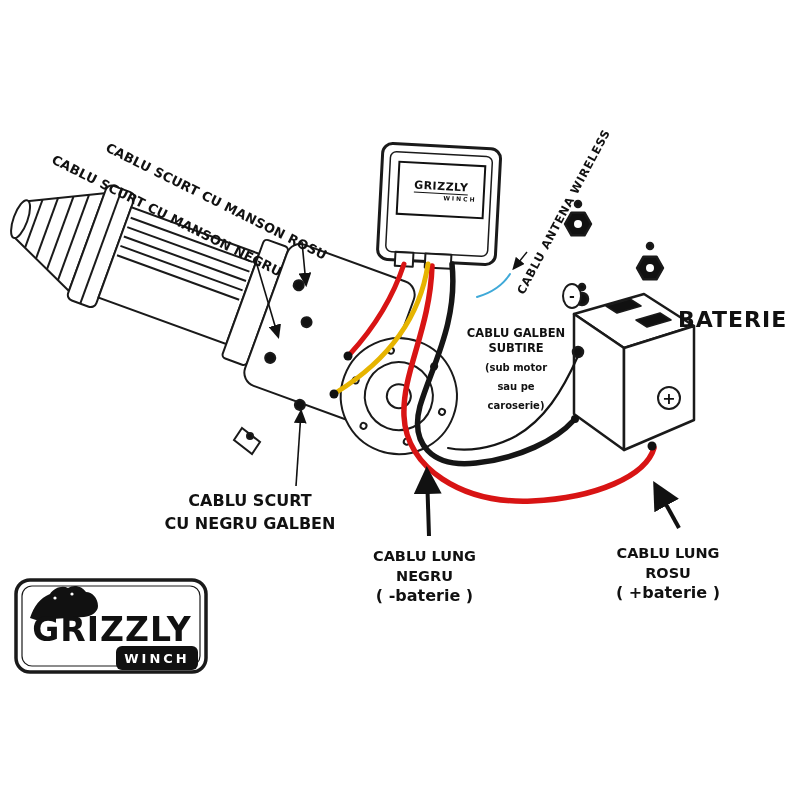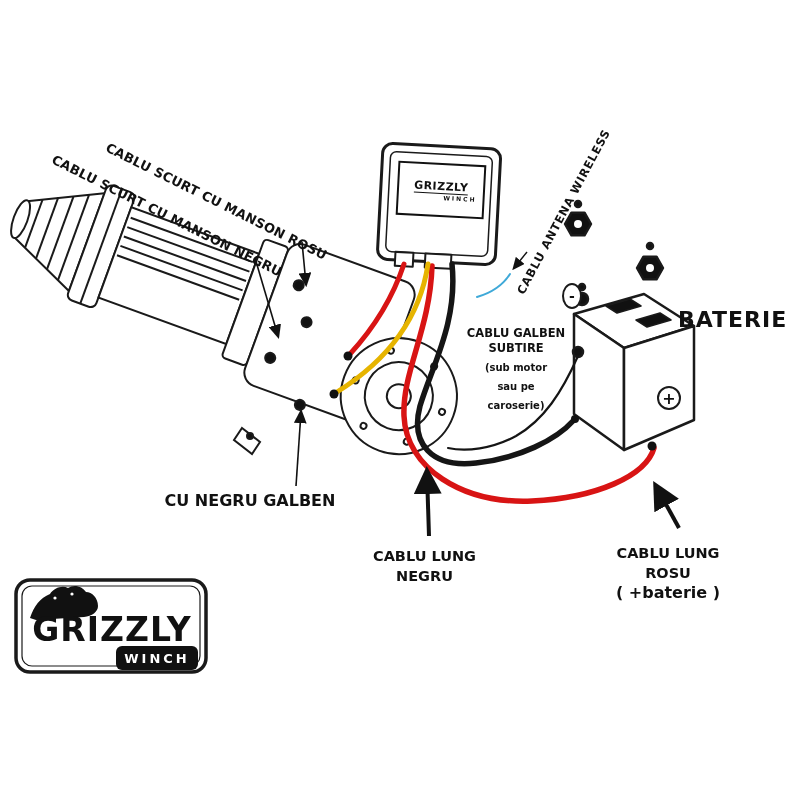--- a/index.html
+++ b/index.html
@@ -162,26 +162,28 @@
 
   <div class="lbl center label-thin">
     <div>CABLU GALBEN</div>
     <div>SUBTIRE</div>
     <div class="sub">(sub motor</div>
     <div class="sub">sau pe</div>
     <div class="sub">caroserie)</div>
   </div>
 
   <div class="lbl center label-yellow">
+    <div>CABLU SCURT</div>
     <div>CU NEGRU GALBEN</div>
   </div>
 
   <div class="lbl center label-long-black">
     <div>CABLU LUNG</div>
     <div>NEGRU</div>
+    <div class="paren">( -baterie )</div>
   </div>
 
   <div class="lbl center label-long-red">
     <div>CABLU LUNG</div>
     <div>ROSU</div>
     <div class="paren">( +baterie )</div>
   </div>
 
   <div class="lbl cb-label">
     <div class="cb-brand">GRIZZLY</div>

